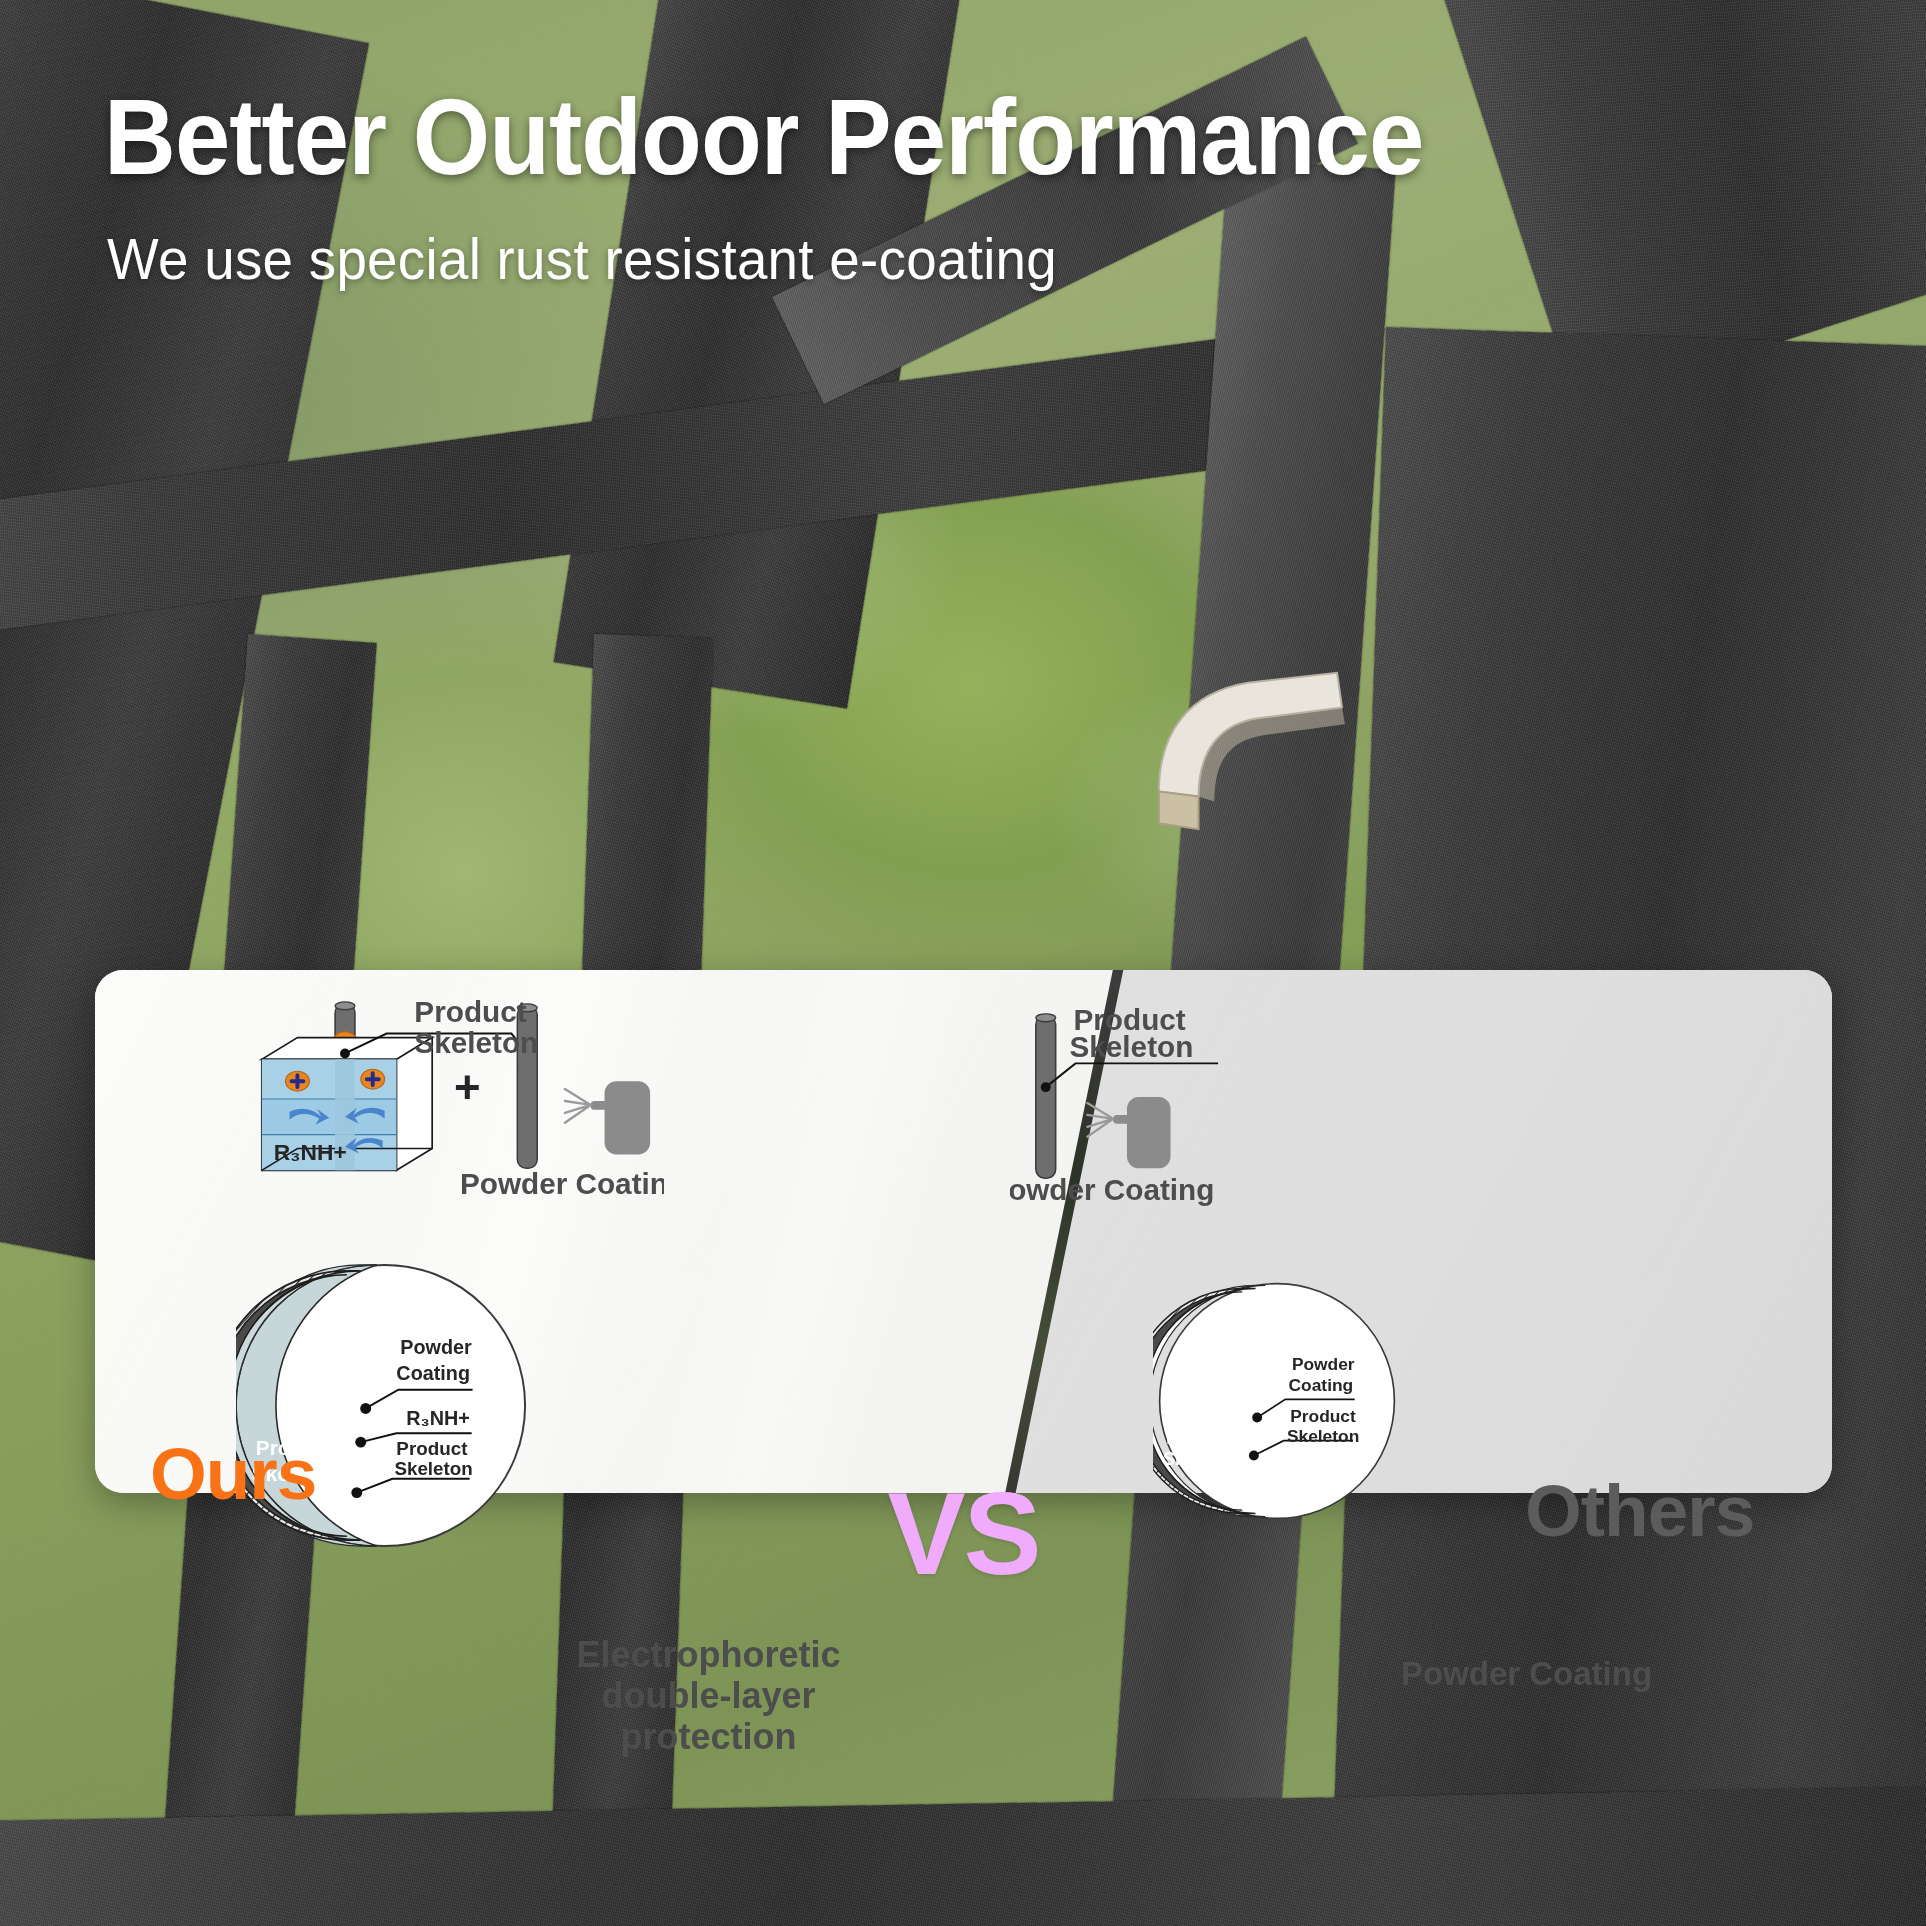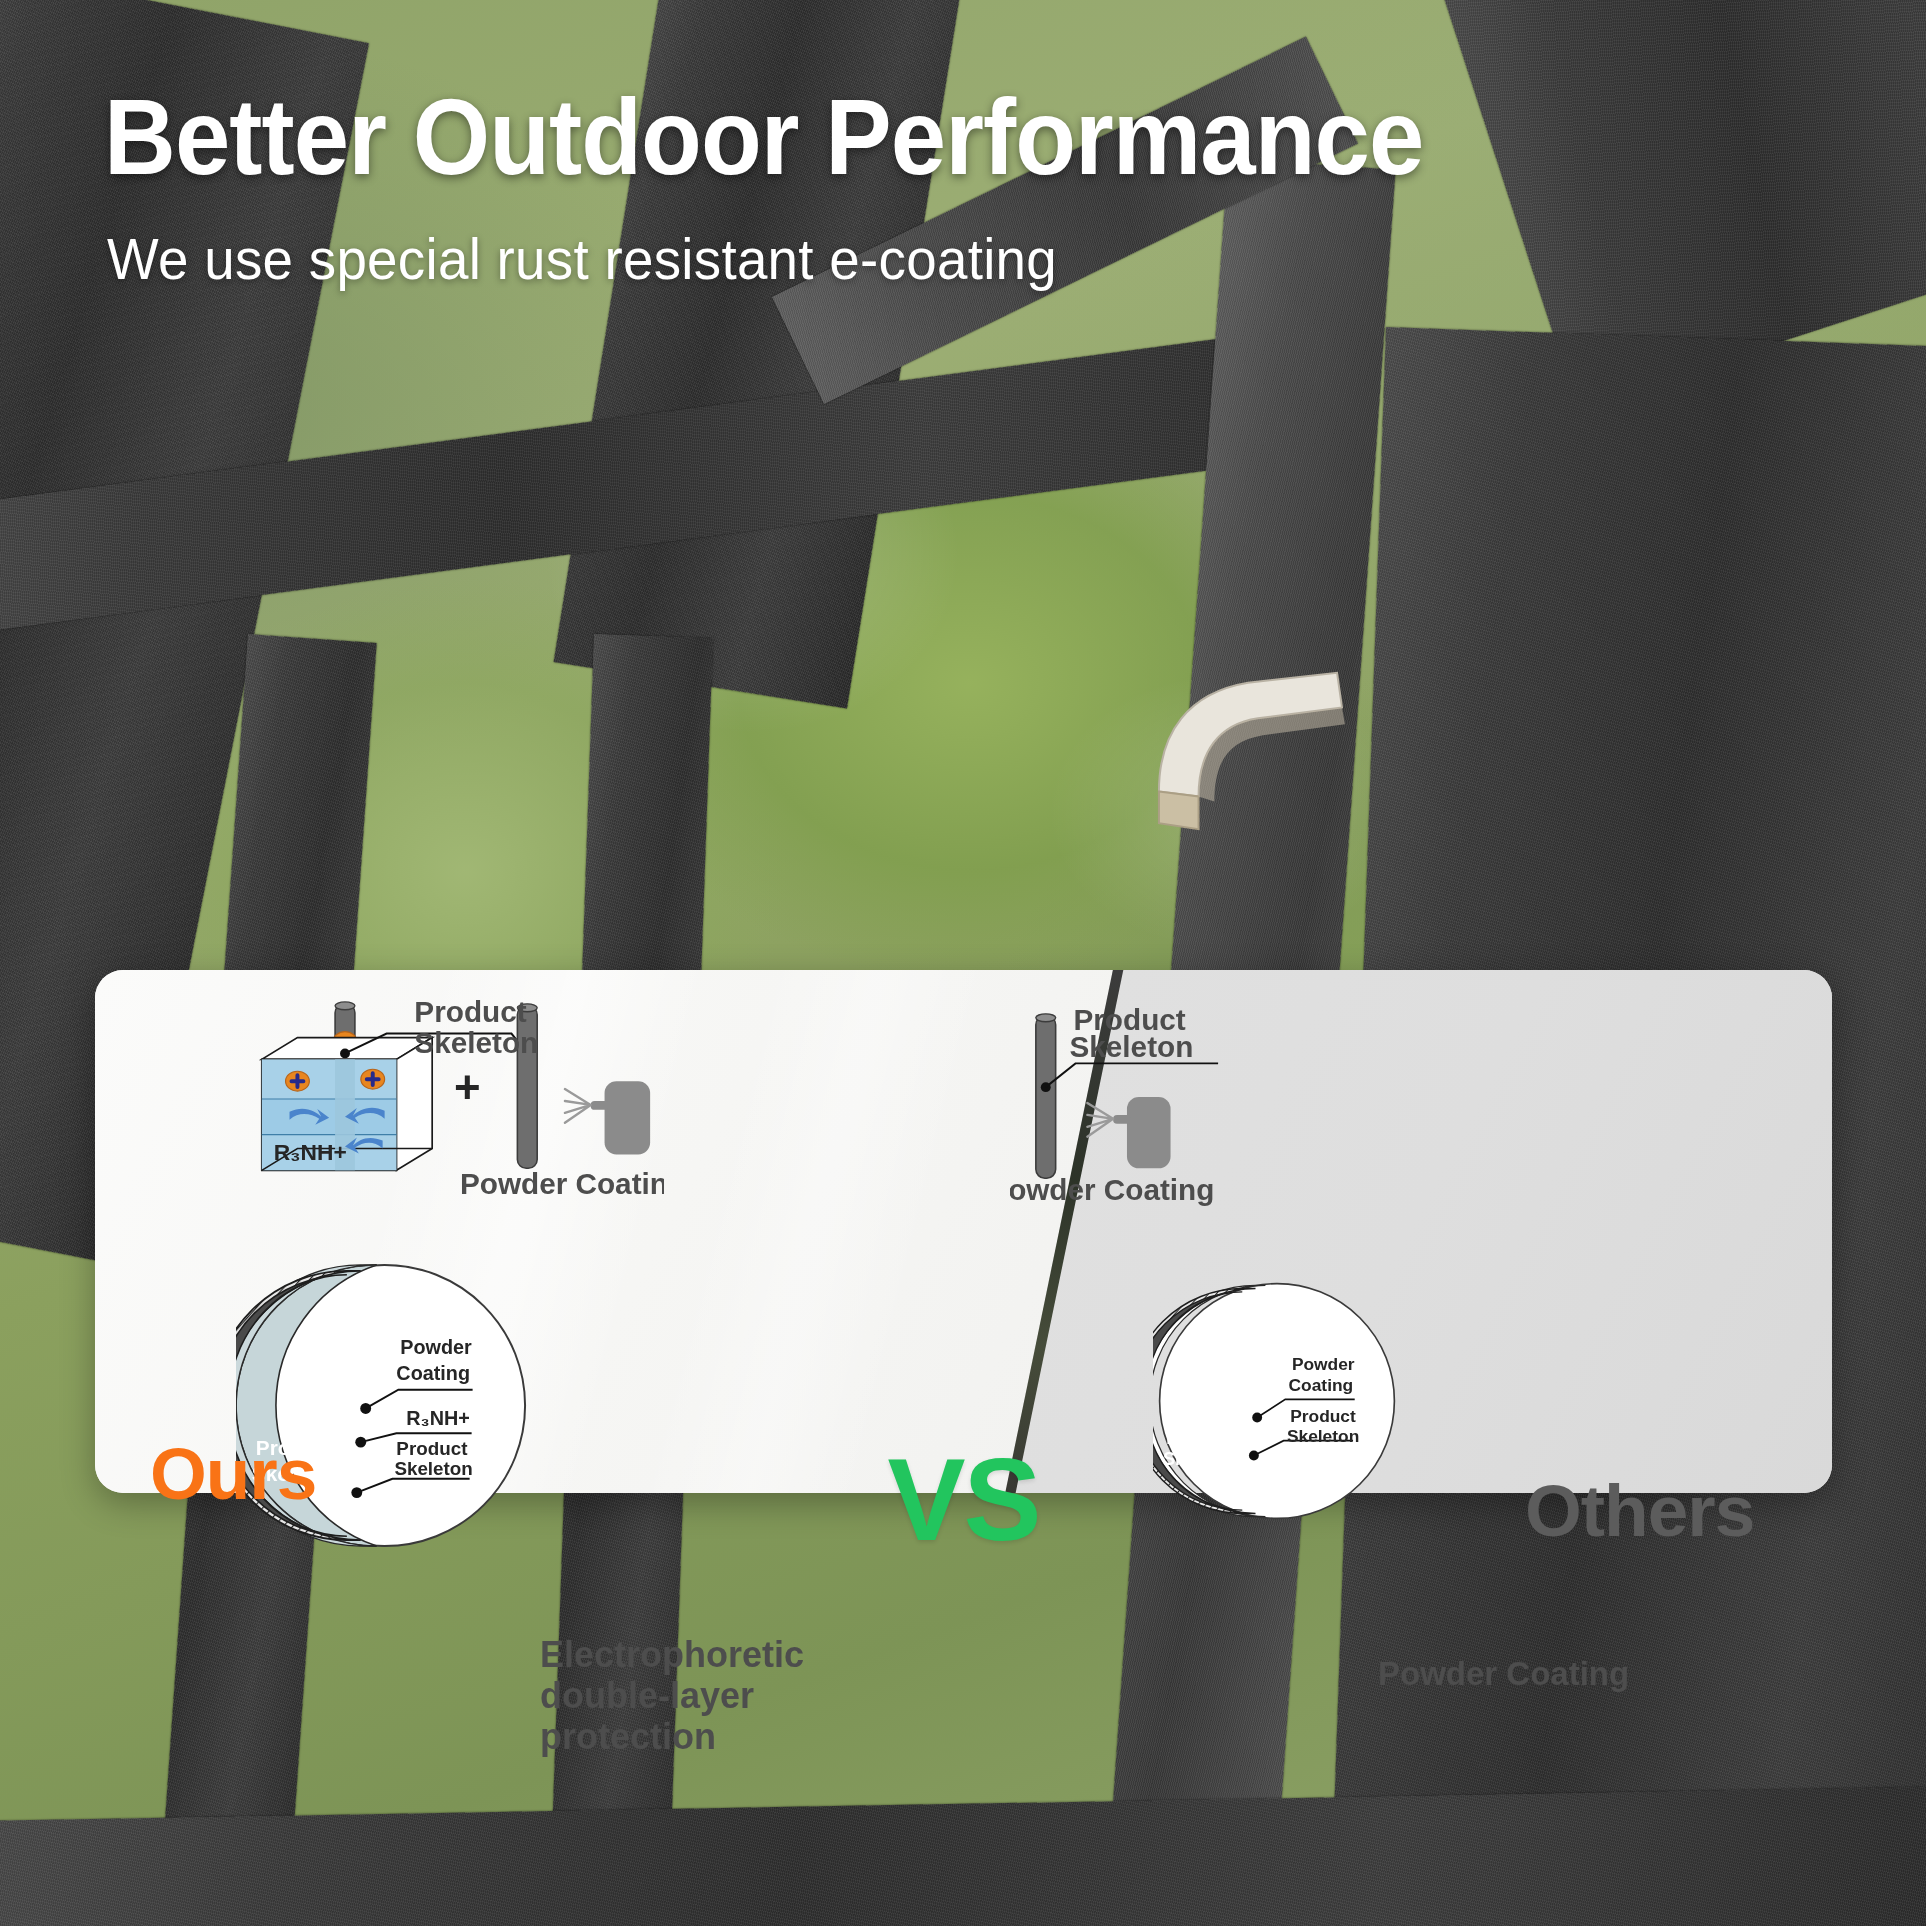--- a/index.html
+++ b/index.html
@@ -87,37 +87,37 @@
     opacity:.92;
   }
   #card .glare {
     position:absolute; inset:0; pointer-events:none;
     background:
       linear-gradient(104deg, rgba(255,255,255,0) 18%, rgba(255,255,255,.55) 26%, rgba(255,255,255,0) 33%),
       linear-gradient(104deg, rgba(255,255,255,0) 36%, rgba(255,255,255,.35) 42%, rgba(255,255,255,0) 48%);
   }
 
   .vs {
-    position:absolute; left:50%; top:1432px;
+    position:absolute; left:50%; top:1466px;
     transform:translateX(-50%);
-    font-size:117px; font-weight:bold; color:#22c55e;
+    font-size:117px; font-weight:bold; color:#f0abfc;
     letter-spacing:-2px; z-index:40;
     text-shadow:0 2px 4px rgba(0,0,0,.12);
   }
 
   .panel-label {
     position:absolute; font-size:73px; font-weight:bold;
     letter-spacing:-1px; z-index:30;
   }
   #label-ours  { left:150px;  top:1432px; color:#f97316; }
   #label-others{ left:1525px; top:1449px; color:#5c5c5c;margin-top:20px; }
 
   .diagram-caption {
     position:absolute; z-index:30; font-weight:bold;
-    color:#4d4d4d; text-align:left; line-height:1.14;
+    color:#4d4d4d; text-align:center; line-height:1.14;
   }
   #cap-ours  { left:540px;  top:1634px; width:337px; font-size:36px; }
   #cap-others{ left:1378px; top:1655px; width:297px; font-size:33px; }
 
   .svg-layer { position:absolute; z-index:25; }
 
   .lbl { font-family:"Liberation Sans", sans-serif; fill:#4d4d4d; font-weight:bold; }
   .lbl-w { font-family:"Liberation Sans", sans-serif; fill:#ffffff; font-weight:bold; }
   .lbl-d { font-family:"Liberation Sans", sans-serif; fill:#262626; font-weight:bold; }
 </style>

